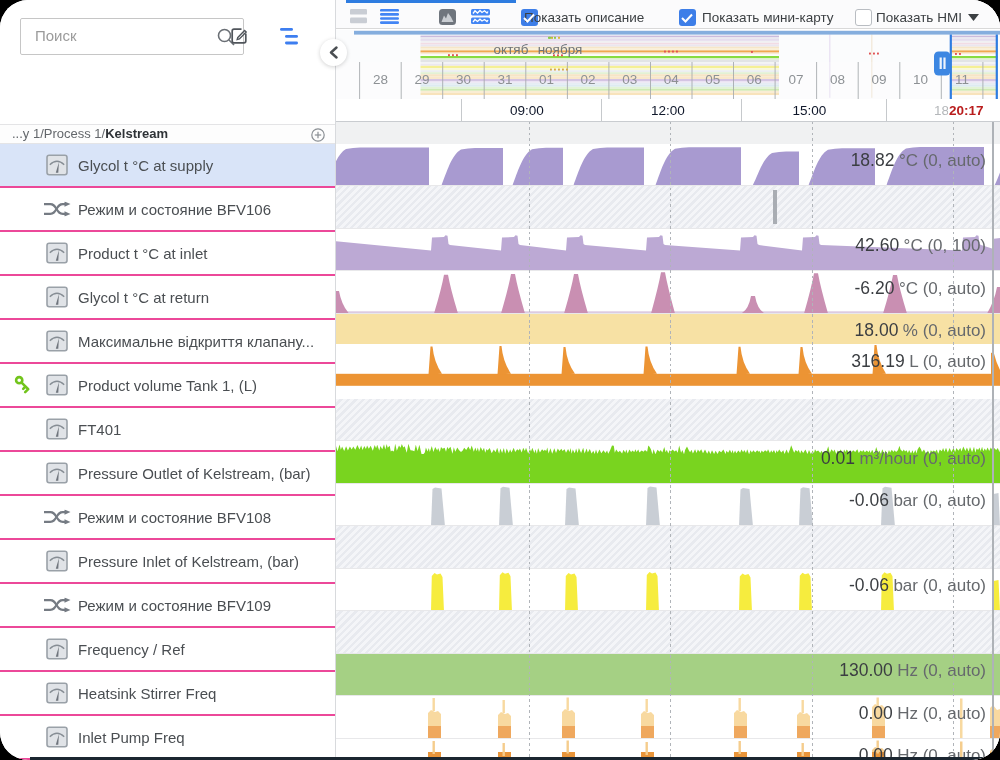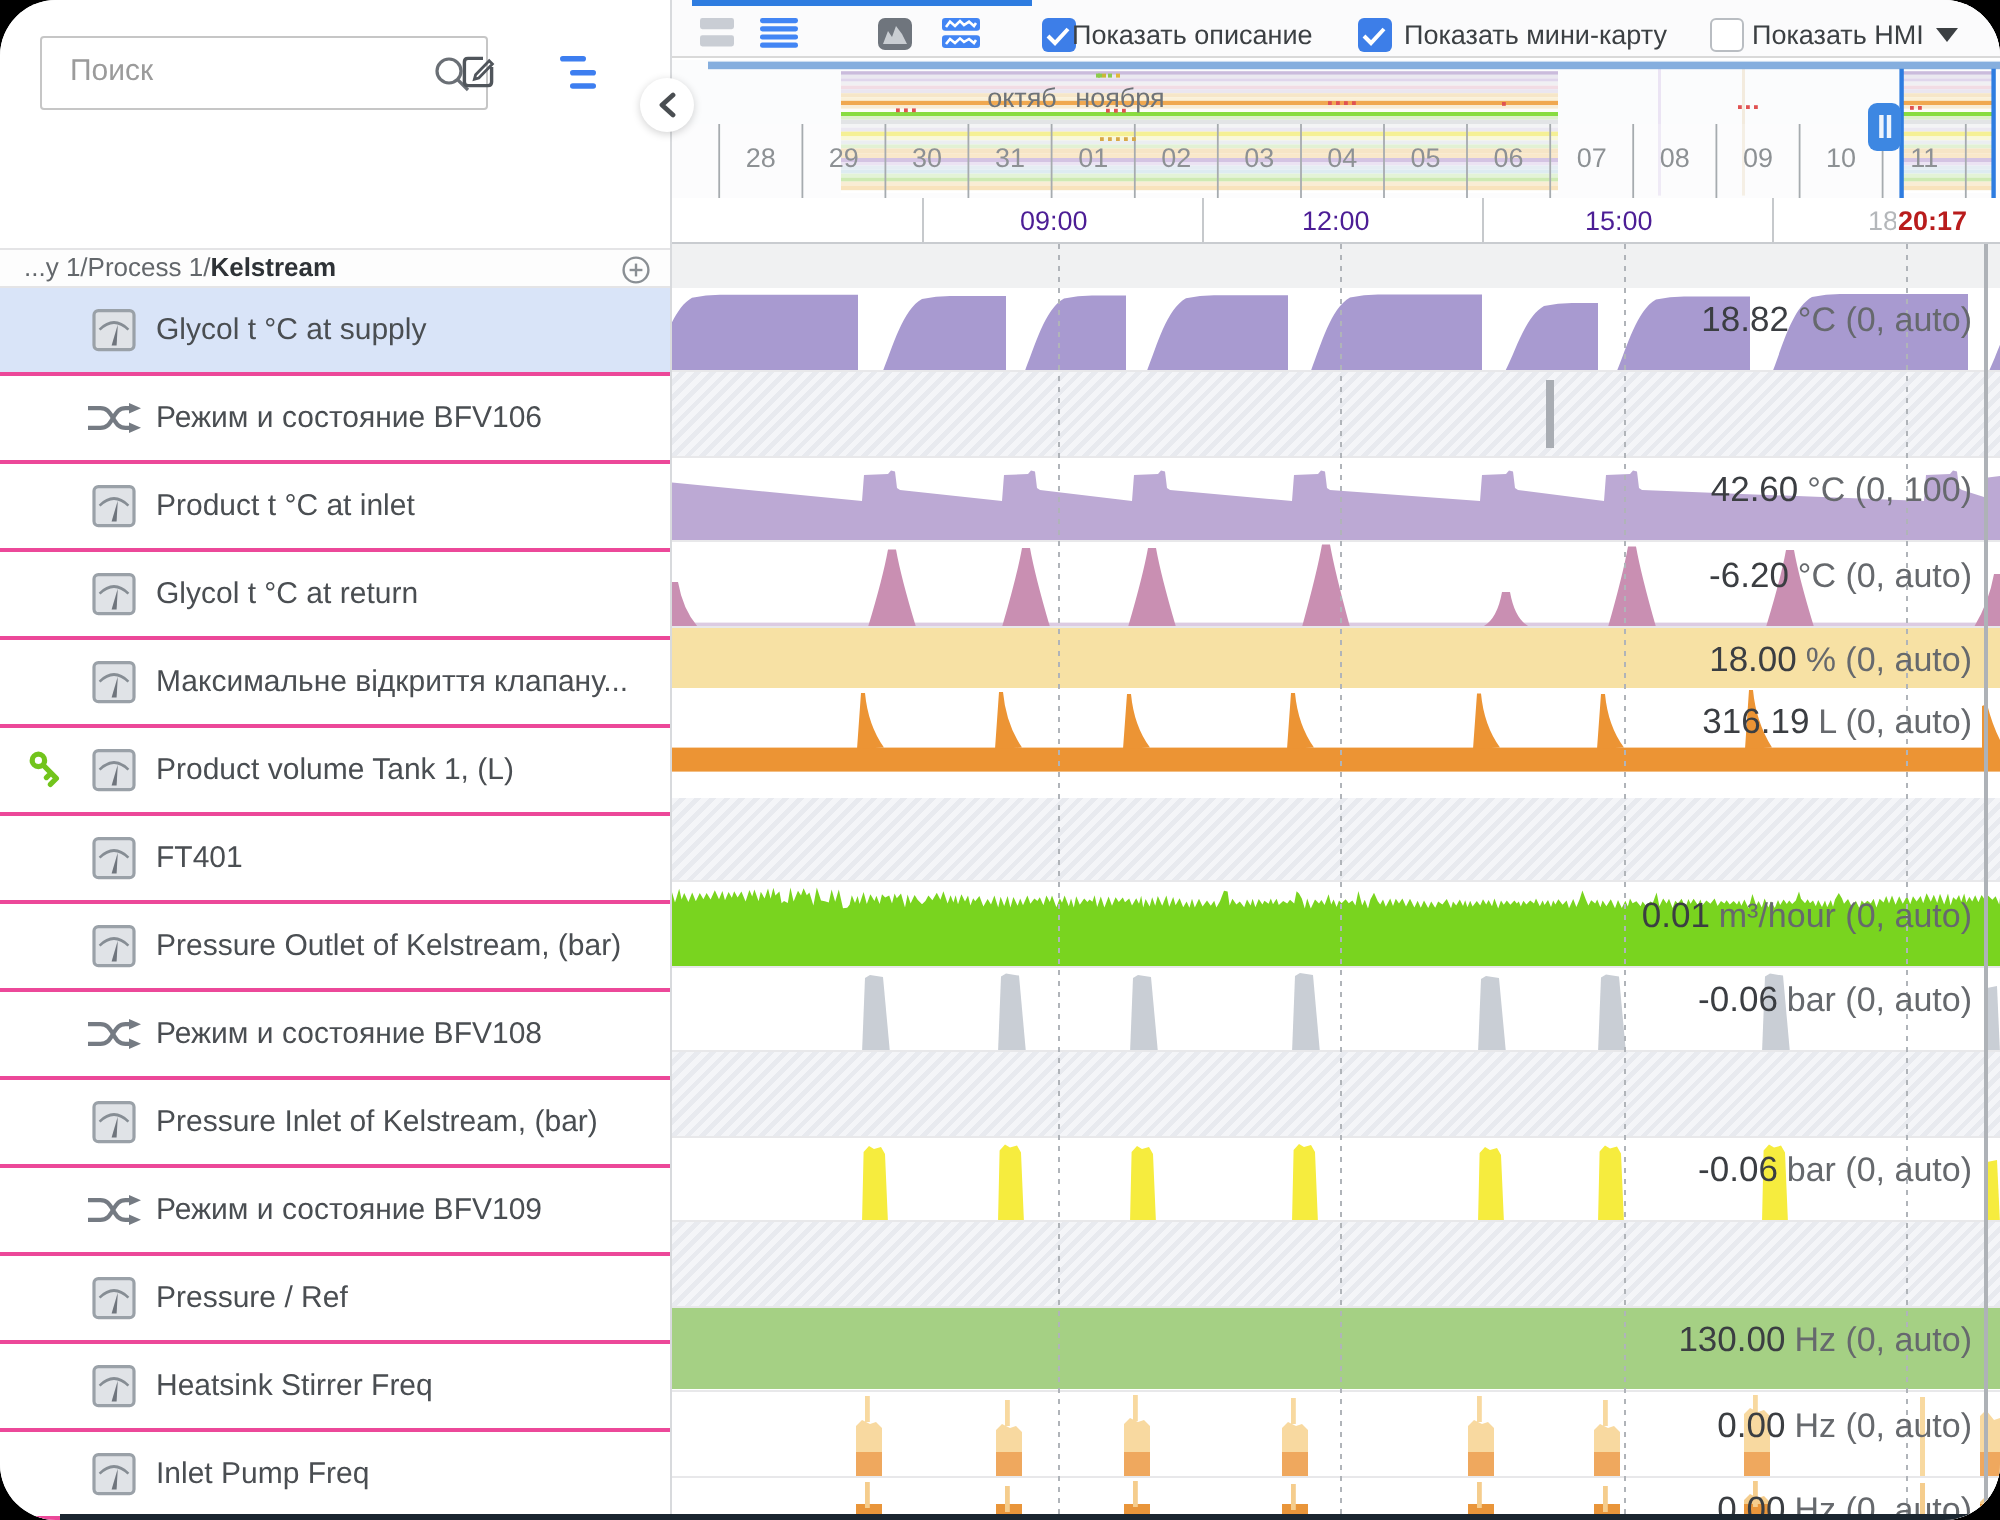--- a/index.html
+++ b/index.html
@@ -10,21 +10,21 @@
 .crumb b{color:#2e3236;font-weight:bold}
 .srow{position:relative;width:100%;height:44px;border-bottom:2px solid #ec4899}
 .sic{position:absolute;top:50%;transform:translateY(-50%);line-height:0}
 .slb{position:absolute;left:78px;top:50%;transform:translateY(-50%);font-size:15px;color:#4a4e52;white-space:nowrap}
 .chart{position:absolute;left:336px;top:0;width:664px;height:760px;background:#fff}
 .toolbar{position:absolute;left:0;top:0;width:100%;height:29px;background:#fbfbfc;border-bottom:1px solid #d9d9d9}
 .cb{position:absolute;top:9px;width:16.5px;height:16.5px;border-radius:3px}
 .cbl{position:absolute;top:10px;font-size:13.5px;color:#3c4043}
 .mini{position:absolute;left:0;top:29.5px;width:100%;height:69.5px}
 .axis{position:absolute;left:0;top:99px;width:100%;height:22.5px;background:#fff;border-bottom:1px solid #c9ccd0}
-.axl{position:absolute;top:4px;font-size:13.5px;color:#4c1d95}
+.axl{position:absolute;top:4px;font-size:13.5px;color:#0f172a}
 .spacer{position:absolute;left:0;top:121.5px;width:100%;height:22px;background:#f0f1f2}
 .crow{position:absolute;left:0;width:100%;background:#fff;border-bottom:1px solid #e8e8ea;overflow:hidden}
 .hatch{background:repeating-linear-gradient(135deg,#f4f5f8 0 2.8px,#e8eaef 2.8px 5.2px)}
 .val{position:absolute;right:14px;top:16.5px;transform:translateY(-50%);white-space:nowrap;text-align:right;z-index:7}
 .vn{font-size:17.5px;color:#3b3e42}
 .vu{font-size:17px;color:#66696d}
 .grid{position:absolute;top:121.5px;bottom:3px;width:1px;background-image:repeating-linear-gradient(180deg,#b0b4b9 0 2.5px,transparent 2.5px 5.5px);z-index:5}
 .bottombar{position:absolute;left:30px;right:0;bottom:0;height:3.5px;background:#1b2630;z-index:9}
 </style></head><body>
 <div class="app">
@@ -52,21 +52,21 @@
             <rect x="0" y="0" width="19" height="6.4" rx="1.6"></rect>
             <rect x="0" y="8.6" width="19" height="6.4" rx="1.6"></rect>
           </g>
           <path d="M2,4.5 L4,1.8 L6.5,4 L9,1.5 L11,3.5 L13.5,1.8 L16,4 L17,2.5" stroke="#fff" stroke-width="1.3" fill="none"></path>
           <path d="M2,13 L4,10.5 L6.5,12.5 L9,10.2 L11,12 L13.5,10.5 L16,12.5 L17,11" stroke="#fff" stroke-width="1.3" fill="none"></path>
         </svg>
    <div class="cb" style="left:185px;background:#3d7ee8"></div>
    <svg width="12" height="10" viewBox="0 0 12 10" style="position:absolute;left:187px;top:12.5px;z-index:2">
           <path d="M1,5 L4.5,8.5 L11,1.5" stroke="#fff" stroke-width="2" fill="none"></path>
         </svg>
-   <div class="cbl" style="left:200px">Показать описание</div>
+   <div class="cbl" style="left:188px">Показать описание</div>
    <div class="cb" style="left:343px;background:#3d7ee8"></div>
    <svg width="12" height="10" viewBox="0 0 12 10" style="position:absolute;left:345px;top:12.5px;z-index:2">
           <path d="M1,5 L4.5,8.5 L11,1.5" stroke="#fff" stroke-width="2" fill="none"></path>
         </svg>
    <div class="cbl" style="left:366px">Показать мини-карту</div>
    <div class="cb" style="left:519px;background:#fff;border:1.5px solid #b9bdc2"></div>
    <div class="cbl" style="left:540px">Показать HMI</div>
    <svg width="11" height="7" viewBox="0 0 11 7" style="position:absolute;left:632px;top:14px">
           <path d="M0,0 L11,0 L5.5,7 Z" fill="#3c4043"></path>
         </svg>
@@ -505,21 +505,21 @@
               <path d="M20.5,9.8 L26.5,12.4 L20.5,15 Z" fill="#757b83"></path>
             </svg></span>
           <span class="slb">Режим и состояние BFV109</span>
         </div>
         <div class="srow">
           <span class="sic" style="left:46px"><svg width="22" height="23" viewBox="0 0 22 23">
               <rect x="1" y="1.8" width="20" height="19.5" rx="2.2" fill="#e0e3e7" stroke="#9aa1a8" stroke-width="1.6"></rect>
               <path d="M3.8,11.3 Q11,4.2 18.2,11.3" fill="none" stroke="#868d94" stroke-width="1.3"></path>
               <path d="M9.8,19.3 L12.3,19.3 L12.9,8.7 Z" fill="#6f757d"></path>
             </svg></span>
-          <span class="slb">Pressure / Ref</span>
+          <span class="slb">Frequency / Ref</span>
         </div>
         <div class="srow">
           <span class="sic" style="left:46px"><svg width="22" height="23" viewBox="0 0 22 23">
               <rect x="1" y="1.8" width="20" height="19.5" rx="2.2" fill="#e0e3e7" stroke="#9aa1a8" stroke-width="1.6"></rect>
               <path d="M3.8,11.3 Q11,4.2 18.2,11.3" fill="none" stroke="#868d94" stroke-width="1.3"></path>
               <path d="M9.8,19.3 L12.3,19.3 L12.9,8.7 Z" fill="#6f757d"></path>
             </svg></span>
           <span class="slb">Heatsink Stirrer Freq</span>
         </div>
         <div class="srow">

